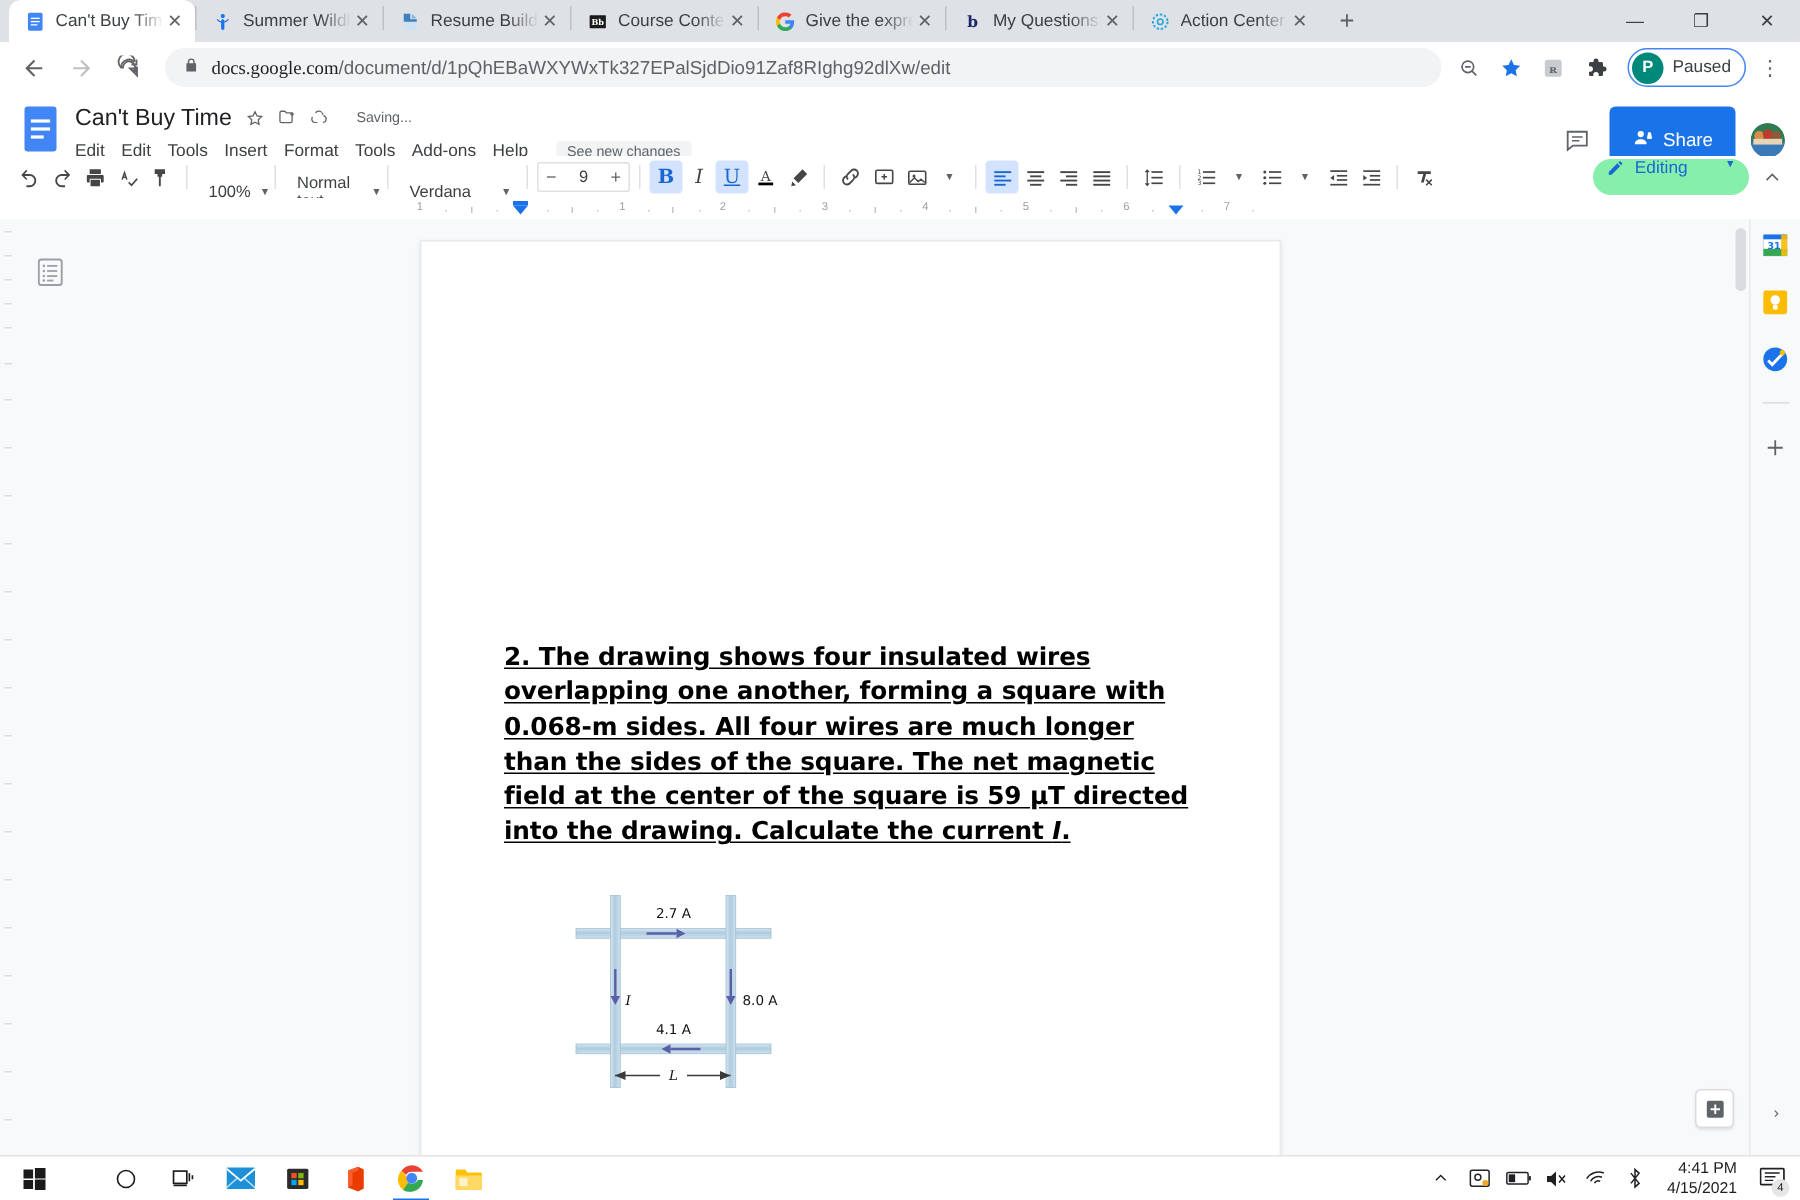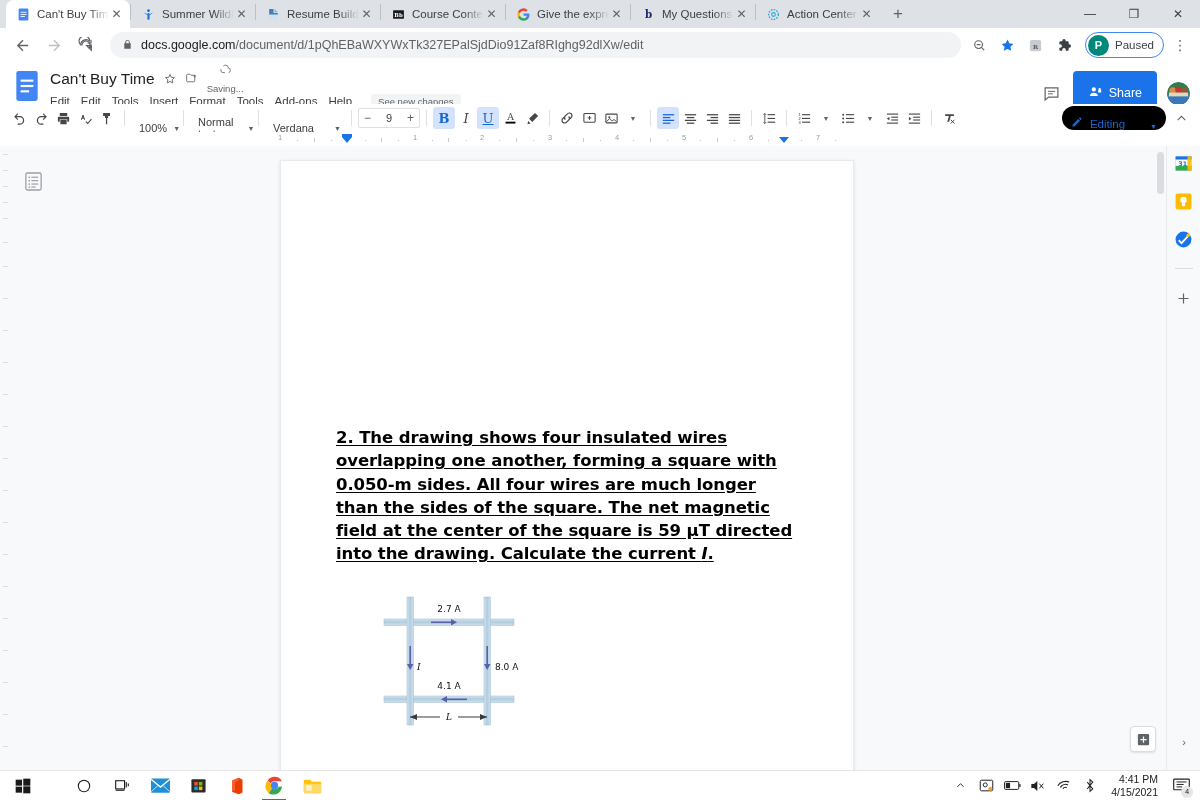--- a/index.html
+++ b/index.html
@@ -39,42 +39,42 @@
 
   .omnibar { height:34px; background:#fff; display:flex; align-items:center; padding:0 8px; }
   .navbtn { width:28px; height:28px; display:flex; align-items:center; justify-content:center; color:#5f6368; margin-right:4px; }
   .navbtn.dim { color:#bdc1c6; }
   .urlbox {
     flex:1; height:26px; background:#f1f3f4; border-radius:13px;
     display:flex; align-items:center; padding:0 12px; margin:0 6px;
     font-size:12.5px; color:#5f6368;
   }
   .urlbox .lock { margin-right:8px; font-size:10px; color:#5f6368; }
-  .urlbox .u-strong { color:#202124; }
+  .urlbox .u-strong { color:#202124;font-family:Liberation Serif, serif; }
   .omni-icons { display:flex; align-items:center; gap:2px; }
   .omni-icons .oi { width:26px; height:26px; display:flex; align-items:center; justify-content:center; color:#5f6368; font-size:13px; }
   .profile-chip {
     display:flex; align-items:center; height:26px; border:1px solid #4285f4;
     border-radius:13px; padding:0 9px 0 2px; margin-left:6px; gap:6px;
   }
   .profile-chip .av { width:21px; height:21px; border-radius:50%; background:#00897b; color:#fff;
     font-size:11px; display:flex; align-items:center; justify-content:center; font-weight:bold; }
   .profile-chip .pl { font-size:11.5px; color:#3c4043; }
   .kebab { width:24px; height:26px; display:flex; align-items:center; justify-content:center; color:#5f6368; font-size:14px; margin-left:2px; }
 
   
   .docs { flex:1; background:#fff; display:flex; flex-direction:column; overflow:hidden; }
 
   .docshdr { height:42px; display:flex; align-items:flex-start; padding:6px 10px 0 10px; background:#fff; }
   .docicon { width:28px; height:34px; margin:2px 8px 0 4px; display:flex; align-items:flex-start; }
   .dh-mid { flex:1; }
   .dh-title-row { display:flex; align-items:center; gap:9px; height:21px; }
   .dh-title { font-size:15.5px; color:#202124; }
   .dh-ic { color:#5f6368; font-size:11px; display:flex; align-items:center; }
-  .dh-saving { font-size:9.5px; color:#5f6368; display:flex; align-items:center; gap:8px;flex-direction:column; }
+  .dh-saving { font-size:9.5px; color:#5f6368; display:flex; align-items:center; gap:20px; }
   .menubar { display:flex; align-items:center; gap:11px; height:20px; margin-top:2px; }
   .menubar span.mi { font-size:11.5px; color:#3c4043; }
   .newchanges { font-size:9.5px; color:#5f6368; background:#f1f3f4; border-radius:3px; padding:2px 7px; margin-left:8px; }
   .dh-right { display:flex; align-items:center; gap:10px; padding-top:3px; }
   .cmt-ic { width:22px; height:22px; display:flex; align-items:center; justify-content:center; color:#5f6368; }
   .sharebtn {
     background:#1a73e8; color:#fff; border-radius:4px; height:44px;
     display:flex; align-items:center; gap:7px; padding:0 15px; font-size:12.5px;
   }
   .uavatar { width:23px; height:23px; border-radius:50%; overflow:hidden; display:block; }
@@ -85,21 +85,21 @@
   .tbsep { width:1px; height:16px; background:#e0e0e0; margin:0 6px; }
   .tb-pill { display:flex; align-items:center; height:22px; padding:0 4px 0 8px; font-size:11px; color:#3c4043;margin-top:20px; }
   .tb-pill .cv { margin-left:6px; font-size:7px; color:#5f6368; }
   .zoombox { width:46px; }
   .stylebox { width:62px; }
   .fontbox { width:80px; }
   .fsz { display:flex; align-items:center; border:1px solid #e0e0e0; border-radius:2px; height:20px; }
   .fsz .m,.fsz .p { width:17px; text-align:center; font-size:12px; color:#5f6368; }
   .fsz .n { width:26px; text-align:center; font-size:11px; color:#3c4043; }
   .tb-right { margin-left:auto; display:flex; align-items:center; gap:4px; }
-  .editchip { display:flex; align-items:flex-end; gap:7px; background:#000000; color:#1967d2;
+  .editchip { display:flex; align-items:flex-start; gap:7px; background:#86efac; color:#1967d2;
      border-radius:13px; height:24px; padding:0 9px; font-size:11.5px; }
 
   .ruler { height:14px; background:#fff; position:relative; overflow:hidden; }
   .rulerbar { position:absolute; left:280px; right:0; top:0; height:14px; }
   .rulertick { position:absolute; top:6px; width:1px; height:4px; background:#c4c7c5; }
   .rulerdot { position:absolute; top:8px; width:1px; height:1px; background:#c4c7c5; }
   .rulernum { position:absolute; top:1px; font-size:7.5px; color:#9aa0a6; transform:translateX(-50%); }
   .indent-marker { position:absolute; width:0; height:0; border-left:5px solid transparent; border-right:5px solid transparent; border-top:6px solid #1a73e8; top:5px; }
   .indent-bar { position:absolute; width:10px; height:3px; background:#1a73e8; top:2px; }
 
@@ -696,21 +696,21 @@
               <circle cx="5" cy="14" r="1"></circle>
               <rect x="7.5" y="13.3" width="8" height="1.4"></rect>
               <circle cx="5" cy="17.5" r="1"></circle>
               <rect x="7.5" y="16.8" width="5" height="1.4"></rect>
             </g>
           </svg>
       </div>
 
       <div class="page">
         <div class="page-inner">
-          <div class="qtext"><span>2. The drawing shows four insulated wires overlapping one another, forming a square with 0.050-m sides. All four wires are much longer than the sides of the square. The net magnetic field at the center of the square is 59 µT directed into the drawing. Calculate the current </span><i>I</i><span>.</span></div>
+          <div class="qtext"><span>2. The drawing shows four insulated wires overlapping one another, forming a square with 0.068-m sides. All four wires are much longer than the sides of the square. The net magnetic field at the center of the square is 59 µT directed into the drawing. Calculate the current </span><i>I</i><span>.</span></div>
 
           <div class="figwrap">
             <svg width="150" height="145" viewBox="0 0 150 145">
 
               <defs>
                 <linearGradient id="wh" x1="0" y1="0" x2="0" y2="1">
                   <stop offset="0%" stop-color="#d8e6f0"></stop>
                     <stop offset="45%" stop-color="#aeccdf"></stop>
                     <stop offset="100%" stop-color="#cfe0ec"></stop>
                 </linearGradient>

